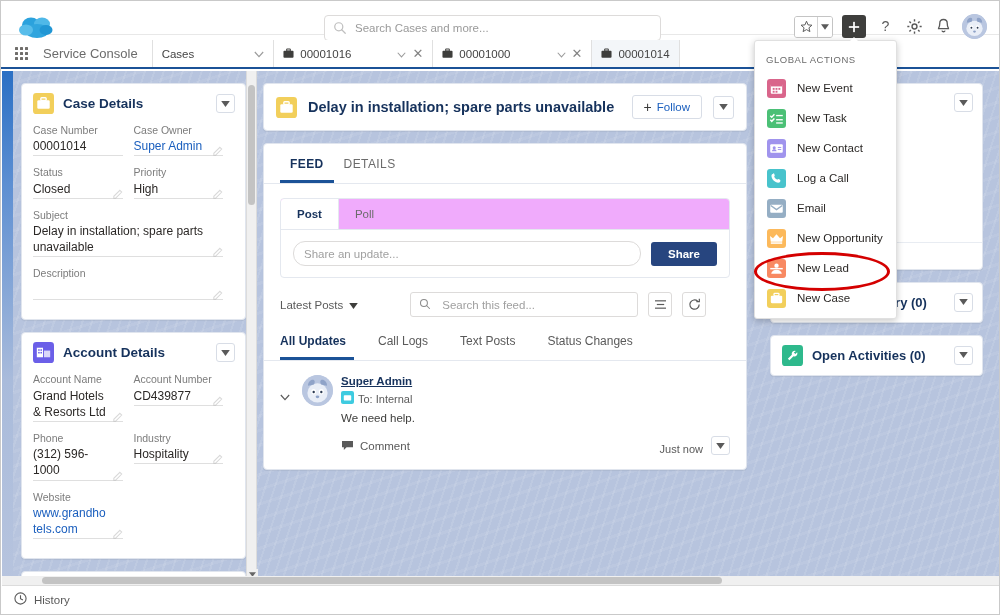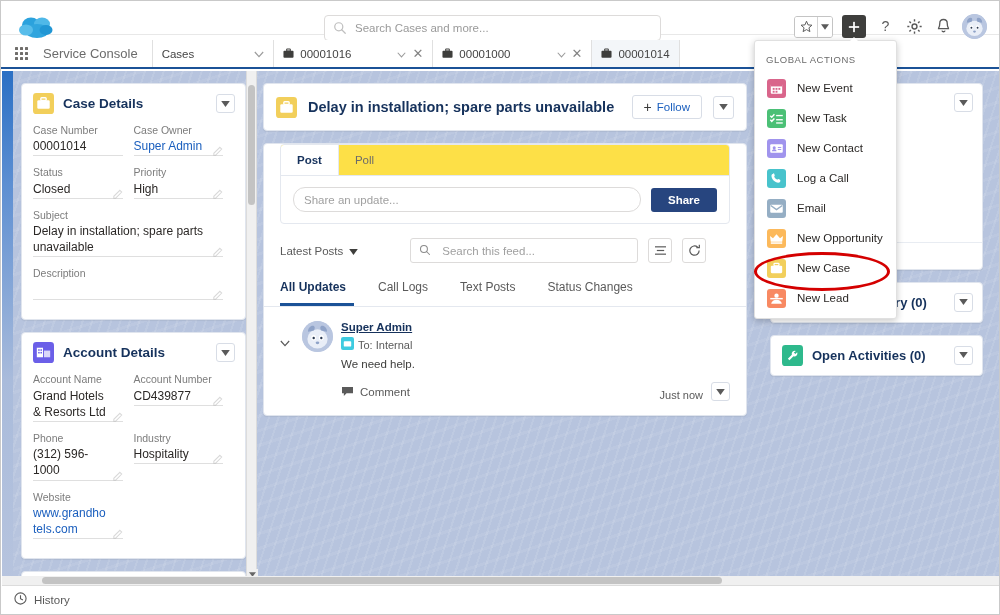--- a/index.html
+++ b/index.html
@@ -130,21 +130,21 @@
     background: #fff; border: 1px solid #e0e5ee; border-radius: 4px;
     box-shadow: 0 1px 1px rgba(0,0,0,.06); margin-top: 12px; padding: 0 0 14px 0;
   }
   .feed-tabs { display: flex; gap: 0; border-bottom: 1px solid #e4e8ef; padding: 0 16px; margin-bottom: 14px; }
   .feed-tab {
     font-size: 12px; color: #6b6b6b; letter-spacing: .4px; padding: 13px 10px 9px 10px;
   }
   .feed-tab.active { color: #16325c; font-weight: bold; border-bottom: 3px solid #1b5297; }
 
   .post-box { margin: 0 16px; border: 1px solid #e4e8ef; border-radius: 4px; }
-  .post-tabs { display: flex; background: #fde047; border-bottom: 1px solid #e4e8ef; border-radius: 3px 3px 0 0; }
+  .post-tabs { display: flex; background: #f0abfc; border-bottom: 1px solid #e4e8ef; border-radius: 3px 3px 0 0; }
   .post-tab { font-size: 11.5px; color: #6b6b6b; padding: 9px 16px; }
   .post-tab.active { background: #fff; color: #16325c; font-weight: bold; border-right: 1px solid #e4e8ef; border-radius: 3px 0 0 0; }
   .post-body { display: flex; align-items: center; gap: 10px; padding: 11px 12px; }
   .post-input {
     flex: 1; height: 25px; border: 1px solid #dddbda; border-radius: 12px;
     display: flex; align-items: center; padding: 0 10px; font-size: 11.5px; color: #a0a0a0;
   }
   .share-btn {
     background: #27457f; color: #fff; font-size: 11.5px; font-weight: bold;
     padding: 6px 17px; border-radius: 3px;
@@ -599,20 +599,24 @@
           <span>Follow</span>
         </span>
         <span class="hl-caret">
           <svg width="9" height="6" viewBox="0 0 10 7">
               <polygon points="0,0 10,0 5,7" fill="#5a5a5a"></polygon>
             </svg>
         </span>
       </div>
 
       <div class="feed-card">
+        <div class="feed-tabs">
+          <div class="feed-tab active">FEED</div>
+          <div class="feed-tab">DETAILS</div>
+        </div>
 
         <div class="post-box">
           <div class="post-tabs">
             <div class="post-tab active">Post</div>
             <div class="post-tab">Poll</div>
           </div>
           <div class="post-body">
             <div class="post-input">
               <span>Share an update...</span>
             </div>
@@ -850,38 +854,38 @@
           <path d="M4 13.4l-.9-6 3.2 2.4L10 5.4l3.7 4.4 3.2-2.4-.9 6z" fill="#fff"></path>
           <rect x="4" y="14" width="12" height="1.6" fill="#fff"></rect>
         </svg>
       </span>
       <span class="ga-label">New Opportunity</span>
     </div>
 
     <div class="ga-item">
       <span class="ga-ico">
         <svg width="19" height="19" viewBox="0 0 20 20">
-          <rect width="20" height="20" rx="3.2" fill="#f2cf5b"></rect>
-          <rect x="4" y="7" width="12" height="8" rx="1.2" fill="#fff"></rect>
-          <rect x="7.4" y="4.6" width="5.2" height="2.6" rx=".8" fill="none" stroke="#fff" stroke-width="1.4"></rect>
-        </svg>
-      </span>
-      <span class="ga-label">New Case</span>
-    </div>
-
-    <div class="ga-item">
-      <span class="ga-ico">
-        <svg width="19" height="19" viewBox="0 0 20 20">
           <rect width="20" height="20" rx="3.2" fill="#f88962"></rect>
           <circle cx="10" cy="7" r="2.3" fill="#fff"></circle>
           <path d="M4.4 15.4c.5-2.6 2.8-4 5.6-4s5.1 1.4 5.6 4z" fill="#fff"></path>
           <rect x="3.4" y="9.4" width="13.2" height="1.5" fill="#fff"></rect>
         </svg>
       </span>
       <span class="ga-label">New Lead</span>
+    </div>
+
+    <div class="ga-item">
+      <span class="ga-ico">
+        <svg width="19" height="19" viewBox="0 0 20 20">
+          <rect width="20" height="20" rx="3.2" fill="#f2cf5b"></rect>
+          <rect x="4" y="7" width="12" height="8" rx="1.2" fill="#fff"></rect>
+          <rect x="7.4" y="4.6" width="5.2" height="2.6" rx=".8" fill="none" stroke="#fff" stroke-width="1.4"></rect>
+        </svg>
+      </span>
+      <span class="ga-label">New Case</span>
     </div>
   </div>
 
   <div class="annot-oval"></div>
 
   <div class="hscroll">
     <div class="hthumb" style="left:40px; width:680px;"></div>
   </div>
 
   <div class="footer">

